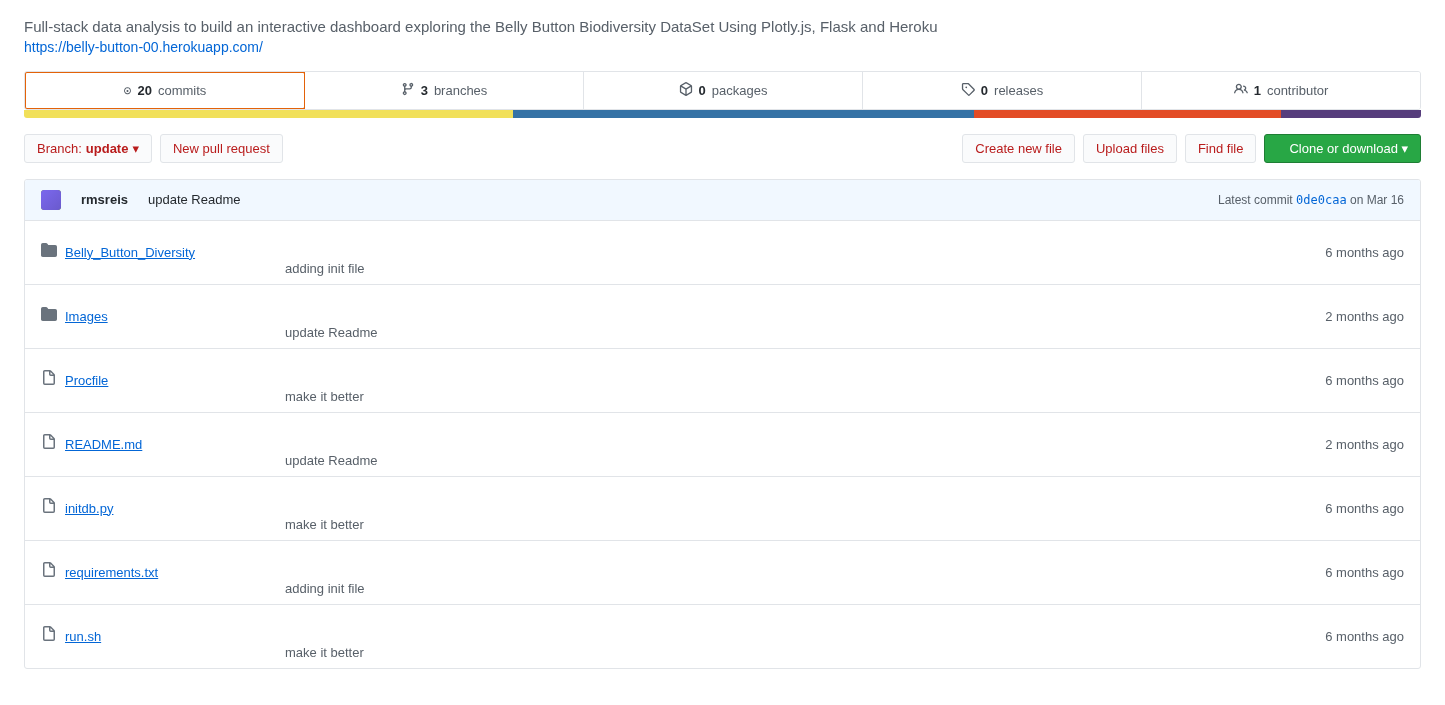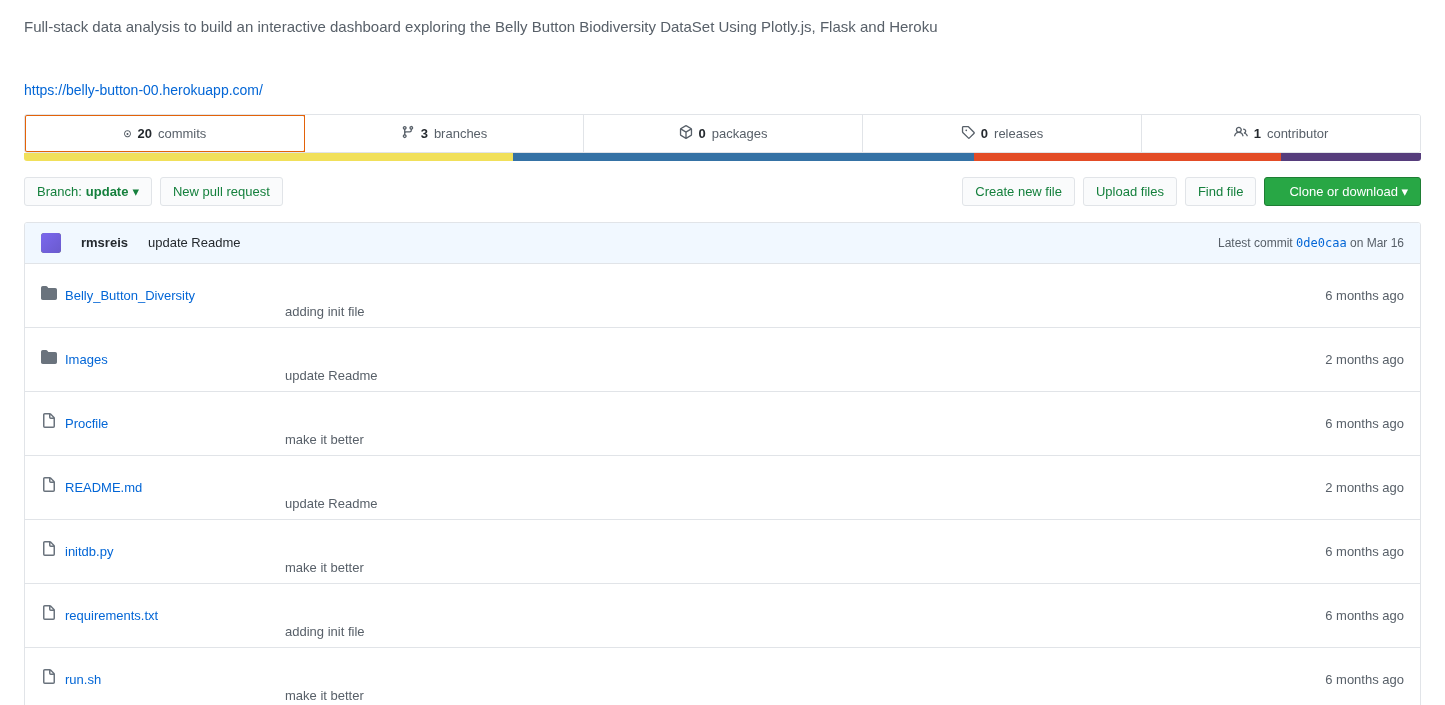--- a/index.html
+++ b/index.html
@@ -3,21 +3,21 @@
   <meta charset="utf-8">
   <style>
     * { box-sizing: border-box; margin: 0; padding: 0; }
     body {
       font-family: -apple-system, BlinkMacSystemFont, "Segoe UI", Helvetica, Arial, sans-serif;
       font-size: 14px;
       color: #24292e;
       background: #fff;
       padding: 16px 24px;
     }
-    a { color: #0366d6; text-decoration: none; margin-top: 43px; }
+    a { color: #0366d6; text-decoration: none; }
 
     .description {
       font-size: 15px;
       color: #586069;
       margin-bottom: 0;
       line-height: 1.5;
     }
     .repo-link {
       font-size: 14px;
       color: #0366d6;
@@ -85,21 +85,21 @@
     .btn {
       display: inline-flex;
       align-items: center;
       gap: 4px;
       padding: 6px 12px;
       font-size: 13px;
       font-weight: 500;
       border: 1px solid #e1e4e8;
       border-radius: 3px;
       background: #fafbfc;
-      color: #15803d;
+      color: #b91c1c;
       cursor: pointer;
       white-space: nowrap;
     }
     .btn-green {
       background: #28a745;
       color: #fff;
       border-color: #1e7e34;
       padding-left: 24px;
     }
 
@@ -162,20 +162,21 @@
     .file-icon {
       margin-right: 8px;
       color: #6a737d;
       flex-shrink: 0;
       font-size: 16px;
     }
     .file-name {
       flex: 0 0 220px;
       color: #0366d6;
       font-weight: 500;
+      text-decoration: underline;
     }
     .file-commit {
       flex: 1;
       color: #586069;
       margin-top: 32px;
     }
     .file-time {
       flex: 0 0 120px;
       text-align: right;
       color: #586069;

